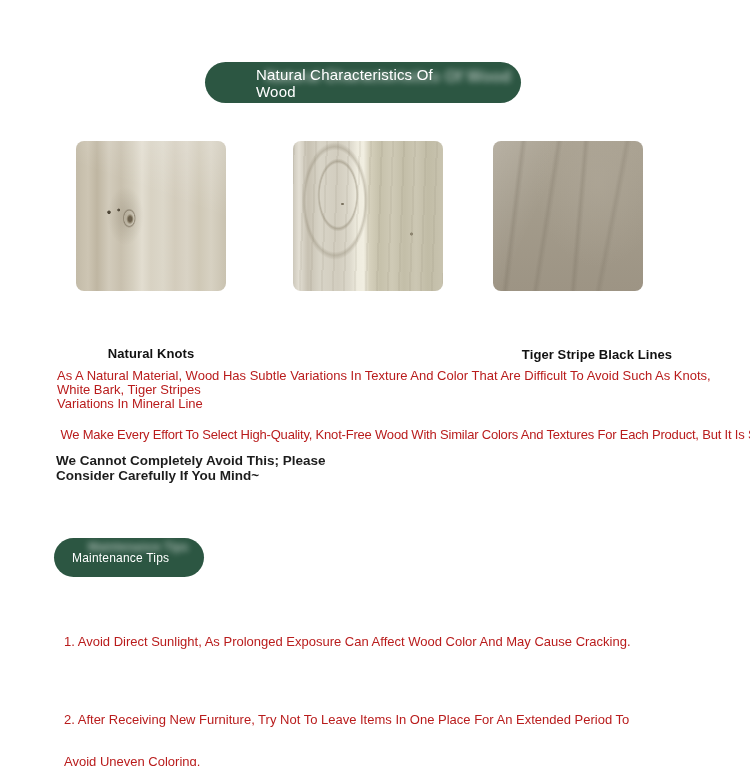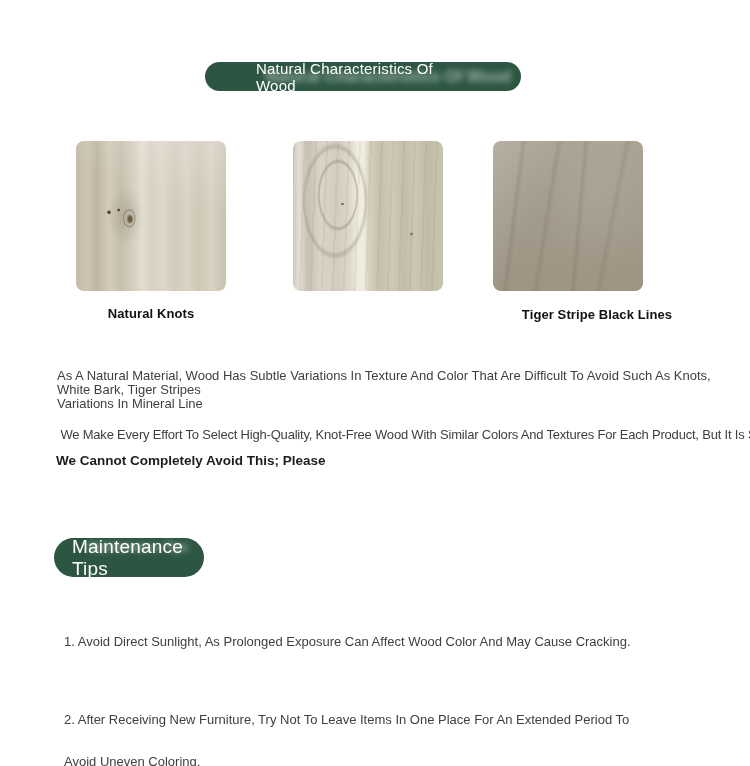--- a/index.html
+++ b/index.html
@@ -8,33 +8,33 @@
   .page {
     position:relative; width:750px; height:766px; margin:0 auto;
     background:#ffffff; overflow:hidden;
   }
   
   .badge {
     position:absolute; background:#2c5642; color:#ffffff;
     display:flex; align-items:center; overflow:hidden;
   }
   .badge-main {
-    left:205px; top:62px; width:316px; height:29px; border-radius:24px;
+    left:205px; top:62px; width:316px; height:41px; border-radius:24px;
     justify-content:center;
   }
   .badge-main .badge-text {
     width:214px; font-size:15px; line-height:17px; font-weight:500;
     letter-spacing:.2px; position:relative; z-index:2;
   }
   .badge-sub {
     left:54px; top:538px; width:150px; height:39px; border-radius:20px;
     padding-left:18px;
   }
   .badge-sub .badge-text {
-    font-size:19px; font-weight:500; letter-spacing:.2px;
+    font-size:12px; font-weight:500; letter-spacing:.2px;
     position:relative; z-index:2;
   }
   .ghost {
     position:absolute; color:#ffffff; opacity:.55; filter:blur(3px);
     font-weight:700; white-space:nowrap; z-index:1; pointer-events:none;
   }
   .badge-main .ghost { left:60px; top:6px; font-size:16px; }
   .badge-sub .ghost { left:34px; top:2px; font-size:12px; }
 
   
@@ -67,28 +67,28 @@
       linear-gradient(97deg, transparent 16%, rgba(110,101,86,.22) 18%, transparent 20.5%),
       linear-gradient(99deg, transparent 36%, rgba(110,101,86,.20) 38%, transparent 40.5%),
       linear-gradient(95deg, transparent 55%, rgba(110,101,86,.22) 57%, transparent 59.5%),
       linear-gradient(101deg, transparent 73%, rgba(110,101,86,.18) 75%, transparent 77.5%),
       linear-gradient(115deg, rgba(255,255,255,.16) 0%, transparent 35%),
       radial-gradient(ellipse 60% 80% at 70% 28%, rgba(178,170,155,.5) 0%, transparent 70%),
       linear-gradient(180deg, #aaa292 0%, #a39b8b 45%, #9d9484 100%);
   }
   .wood-label {
     position:absolute; font-size:13px; font-weight:700; color:#111111;
-    text-align:center; letter-spacing:.1px;
+    text-align:center; letter-spacing:.1px;margin-top:40px;
   }
   .wood-label-1 { left:76px;  width:150px; top:306px; }
   .wood-label-2 { left:285px; width:166px; top:305px; }
   .wood-label-3 { left:502px; width:190px; top:307px; }
 
   
-  .gray-text { color:#404040; font-size:13px; line-height:14px; }
+  .gray-text { color:#b91c1c; font-size:13px; line-height:14px; }
   .para-1 { position:absolute; left:57px; top:369px; }
   .para-1 div { white-space:pre; }
   .para-2 {
     position:absolute; left:57px; top:428px; white-space:pre;
     letter-spacing:-.2px;
   }
   .warning {
     position:absolute; left:56px; top:454px; color:#1d1d1d;
     font-size:13.5px; line-height:14.5px; font-weight:700;
   }
@@ -118,20 +118,21 @@
   <div class="para-1 gray-text">
     <div>As A Natural Material, Wood Has Subtle Variations In Texture And Color That Are Difficult To Avoid Such As Knots,</div>
     <div>White Bark, Tiger Stripes</div>
     <div>Variations In Mineral Line</div>
   </div>
 
   <div class="para-2 gray-text"> We Make Every Effort To Select High-Quality, Knot-Free Wood With Similar Colors And Textures For Each Product, But It Is Still Po</div>
 
   <div class="warning">
     <div>We Cannot Completely Avoid This; Please</div>
+    <div>Consider Carefully If You Mind~</div>
   </div>
 
   <div class="badge badge-sub">
     <span class="ghost">Maintenance Tips</span>
     <div class="badge-text">Maintenance Tips</div>
   </div>
 
   <div class="tips gray-text">
     <div class="tip-item">
       <div>1. Avoid Direct Sunlight, As Prolonged Exposure Can Affect Wood Color And May Cause Cracking.</div>

